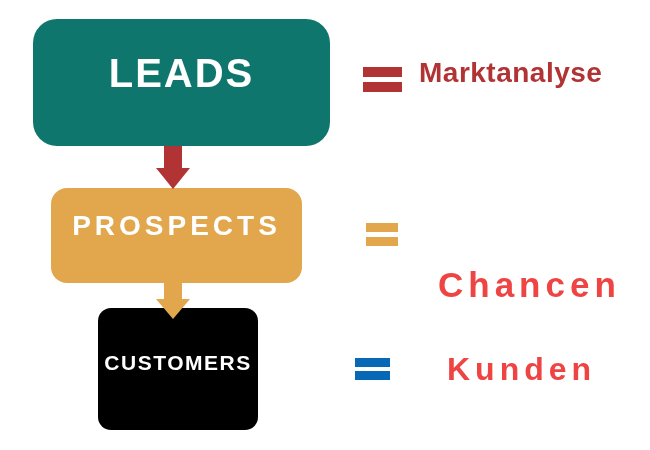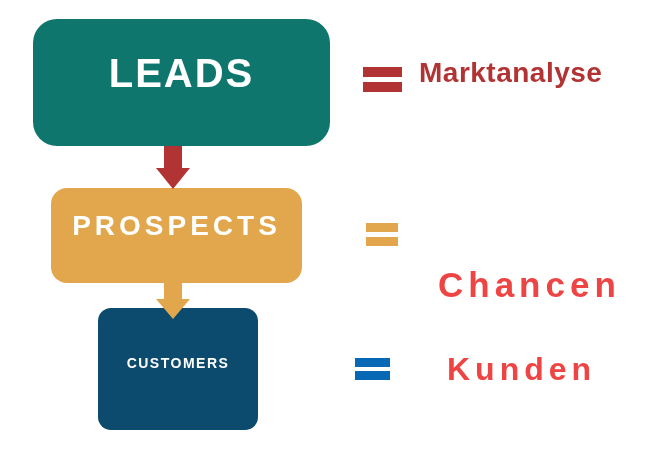--- a/index.html
+++ b/index.html
@@ -41,23 +41,23 @@
     background: #E2A74C;
     border-radius: 16px;
     font-size: 28px;
     line-height: 28px;
     letter-spacing: 4px;
     padding-top: 24px;
   }
   .box-customers {
     left: 98px; top: 308px;
     width: 160px; height: 122px;
-    background: #0c4a6e;
+    background: #000000;
     border-radius: 13px;
-    font-size: 14px;
+    font-size: 21px;
     line-height: 18px;
     letter-spacing: 1.5px;
     padding-top: 46px;
   }
   .arrow {
     position: absolute;
     z-index: 3;
   }
   .arrow-red  { left: 155px; top: 146px; }
   .arrow-gold { left: 155px; top: 283px; }

